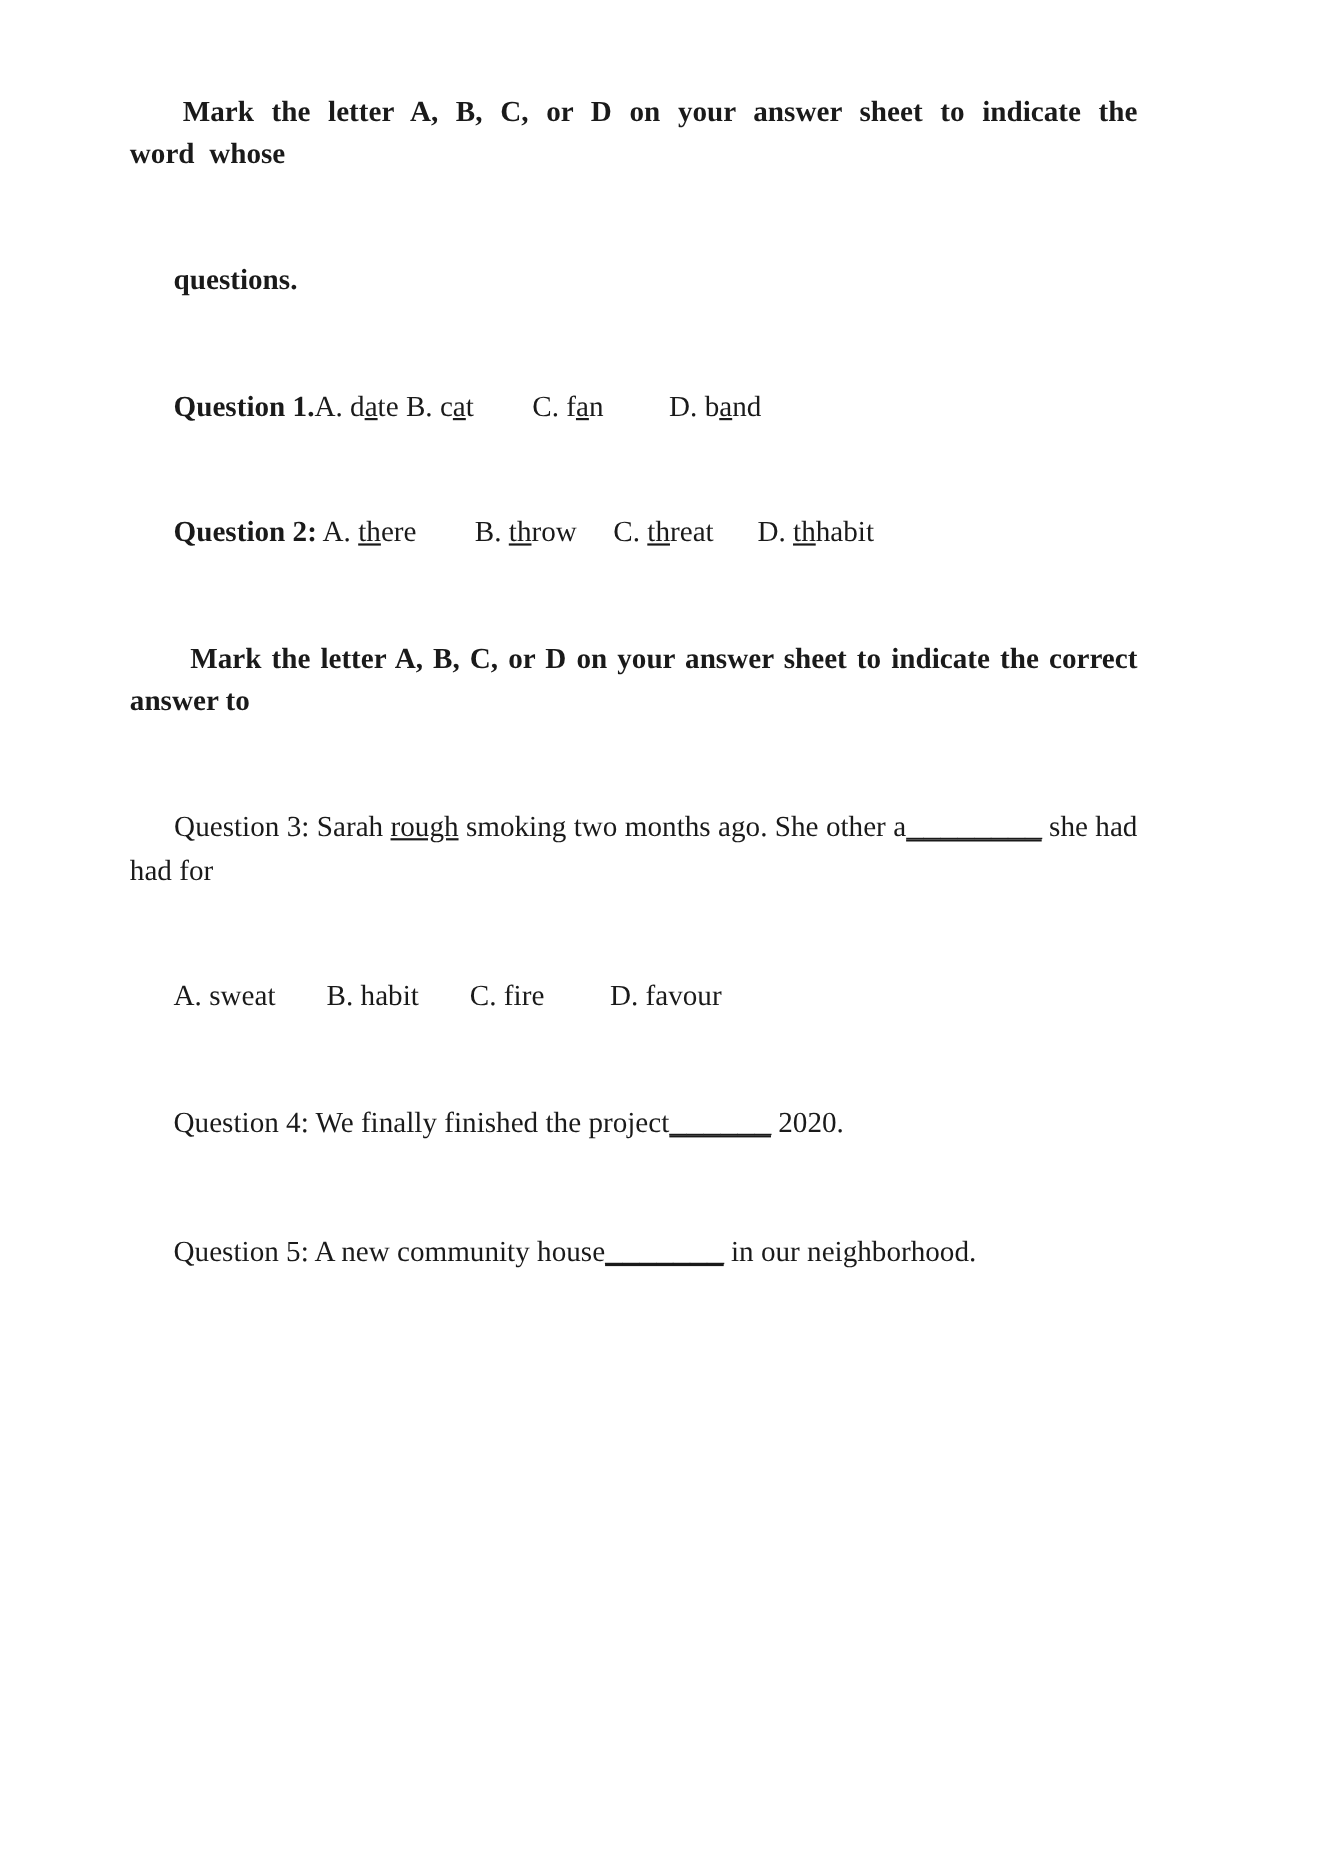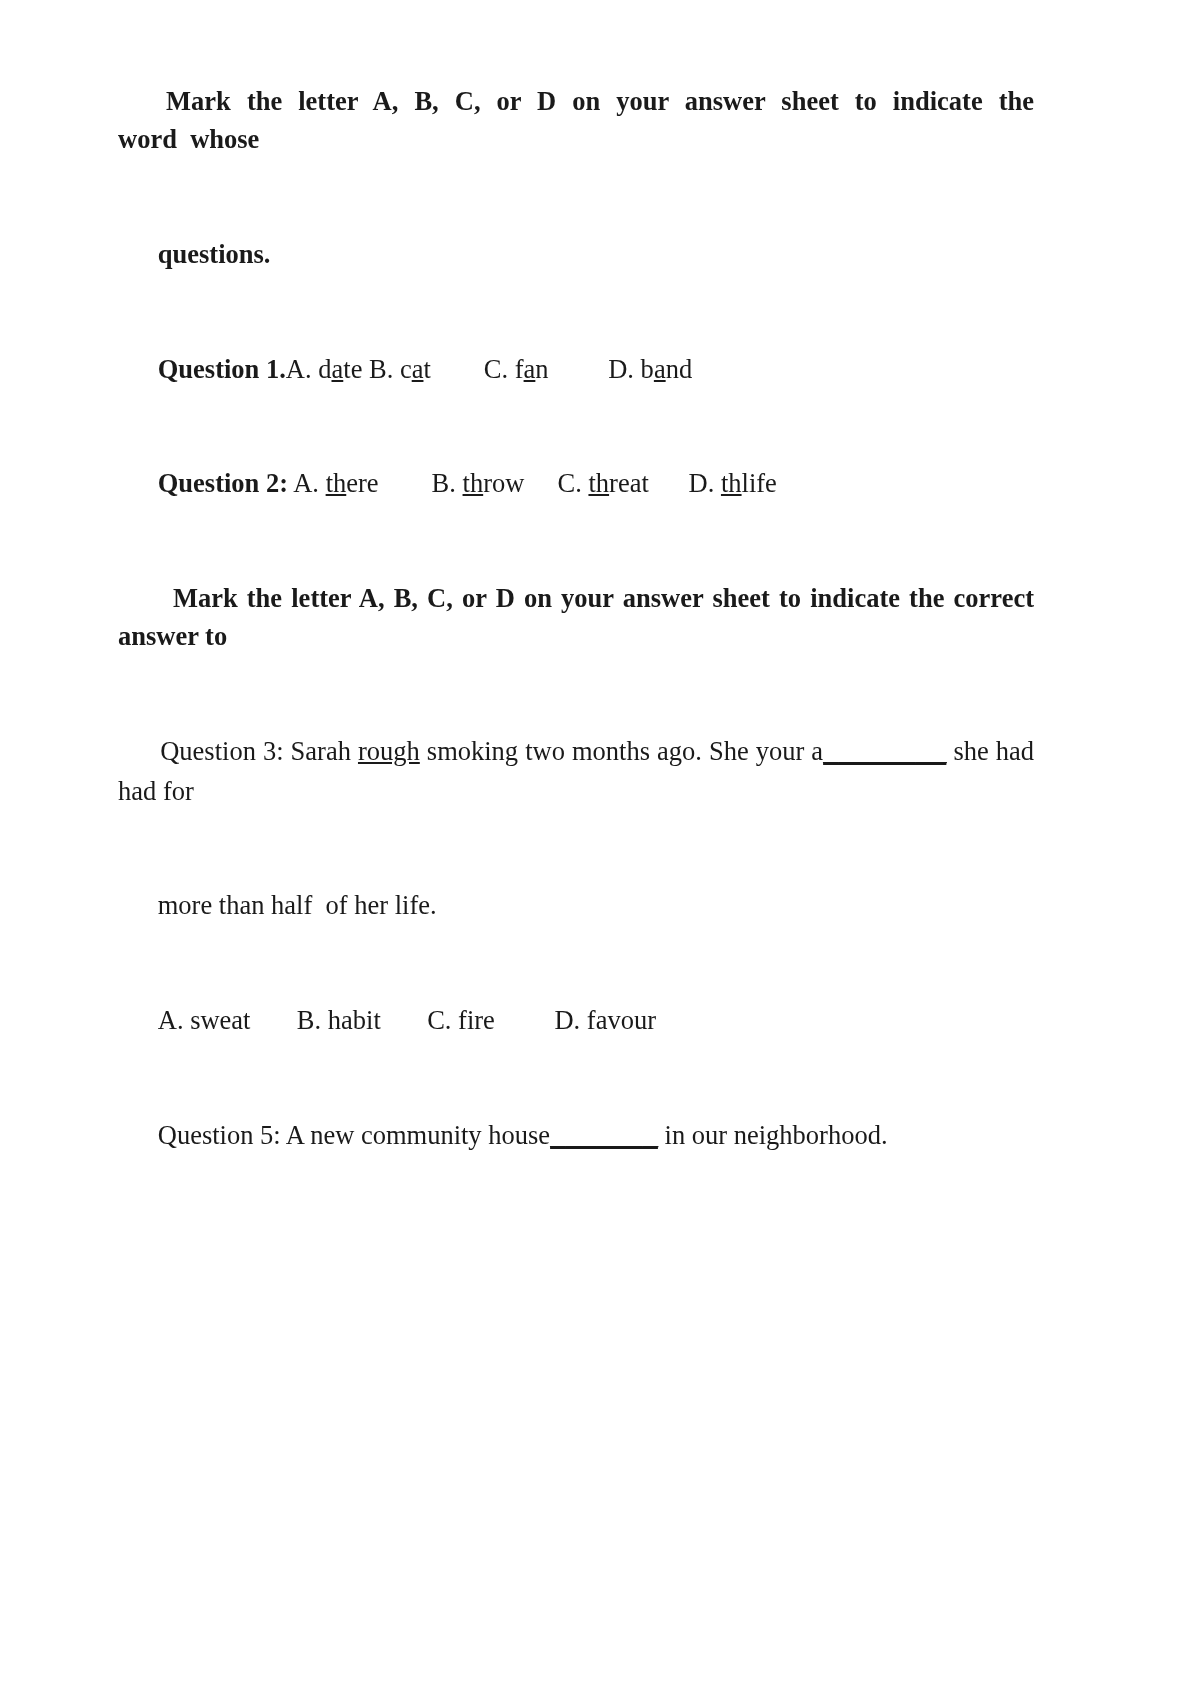--- a/index.html
+++ b/index.html
@@ -55,37 +55,37 @@
     </p>
     <p class="ln">
       <span class="b">questions.</span>
     </p>
 
     <p class="ln">
       <span class="b">Question 1.</span><span>A. d</span><span class="u">a</span><span>te B. c</span><span class="u">a</span><span>t</span><span>        </span><span>C. f</span><span class="u">a</span><span>n</span><span>         </span><span>D. b</span><span class="u">a</span><span>nd</span>
     </p>
 
     <p class="ln">
-      <span class="b">Question 2:</span><span> A. </span><span class="u">th</span><span>ere</span><span>        </span><span>B. </span><span class="u">th</span><span>row</span><span>     </span><span>C. </span><span class="u">th</span><span>reat</span><span>      </span><span>D. </span><span class="u">th</span><span>life</span>
+      <span class="b">Question 2:</span><span> A. </span><span class="u">th</span><span>ere</span><span>        </span><span>B. </span><span class="u">th</span><span>row</span><span>     </span><span>C. </span><span class="u">th</span><span>reat</span><span>      </span><span>D. </span><span class="u">th</span><span>habit</span>
     </p>
 
     <p class="ln">
       <span class="b">Mark the letter A, B, C, or D on your answer sheet to indicate the correct answer to</span>
     </p>
 
     <p class="ln">
-      <span>Question 3: Sarah </span><span class="u">rough</span><span> smoking two months ago. She your a</span><span class="blank">________</span><span> she had had for</span>
-    </p>
-    <p class="ln">
-      <span>more than half  of her life.</span>
+      <span>Question 3: Sarah </span><span class="u">rough</span><span> smoking two months ago. She other a</span><span class="blank">________</span><span> she had had for</span>
     </p>
     <p class="ln">
       <span>A. sweat       B. habit       C. fire         D. favour</span>
     </p>
 
+    <p class="ln">
+      <span>Question 4: We finally finished the project</span><span class="blank">______</span><span> 2020.</span>
+    </p>
 
     <p class="ln">
       <span>Question 5: A new community house</span><span class="blank">_______</span><span> in our neighborhood.</span>
     </p>
     <p class="ln">
       
     </p>
 
   </div>
 </div>

